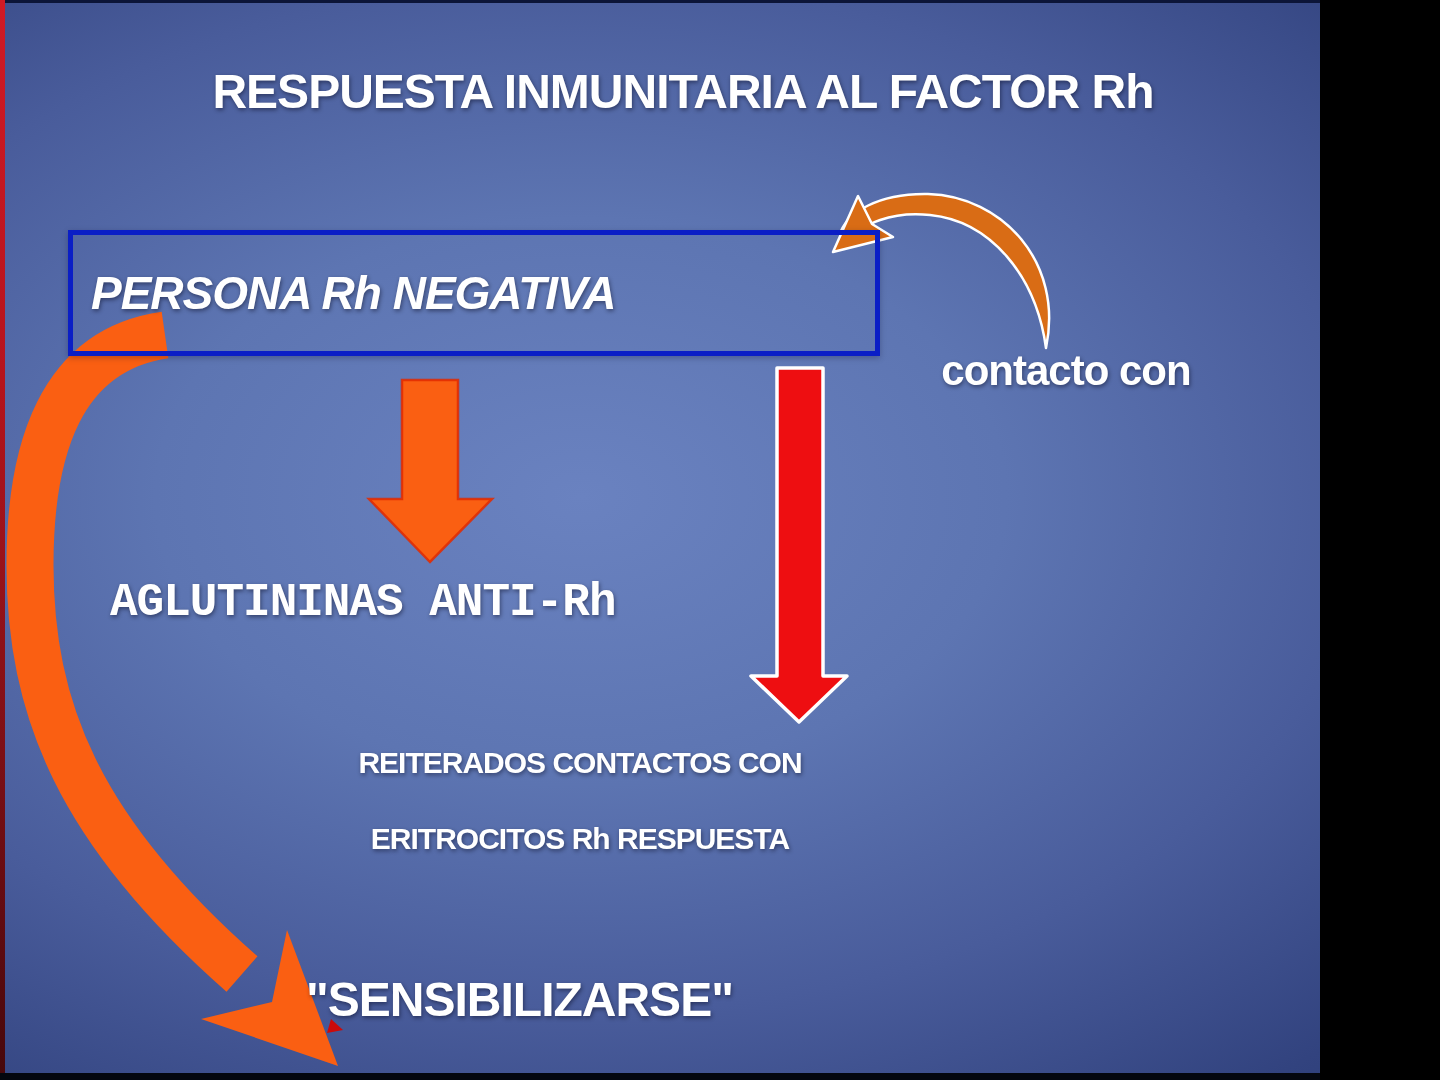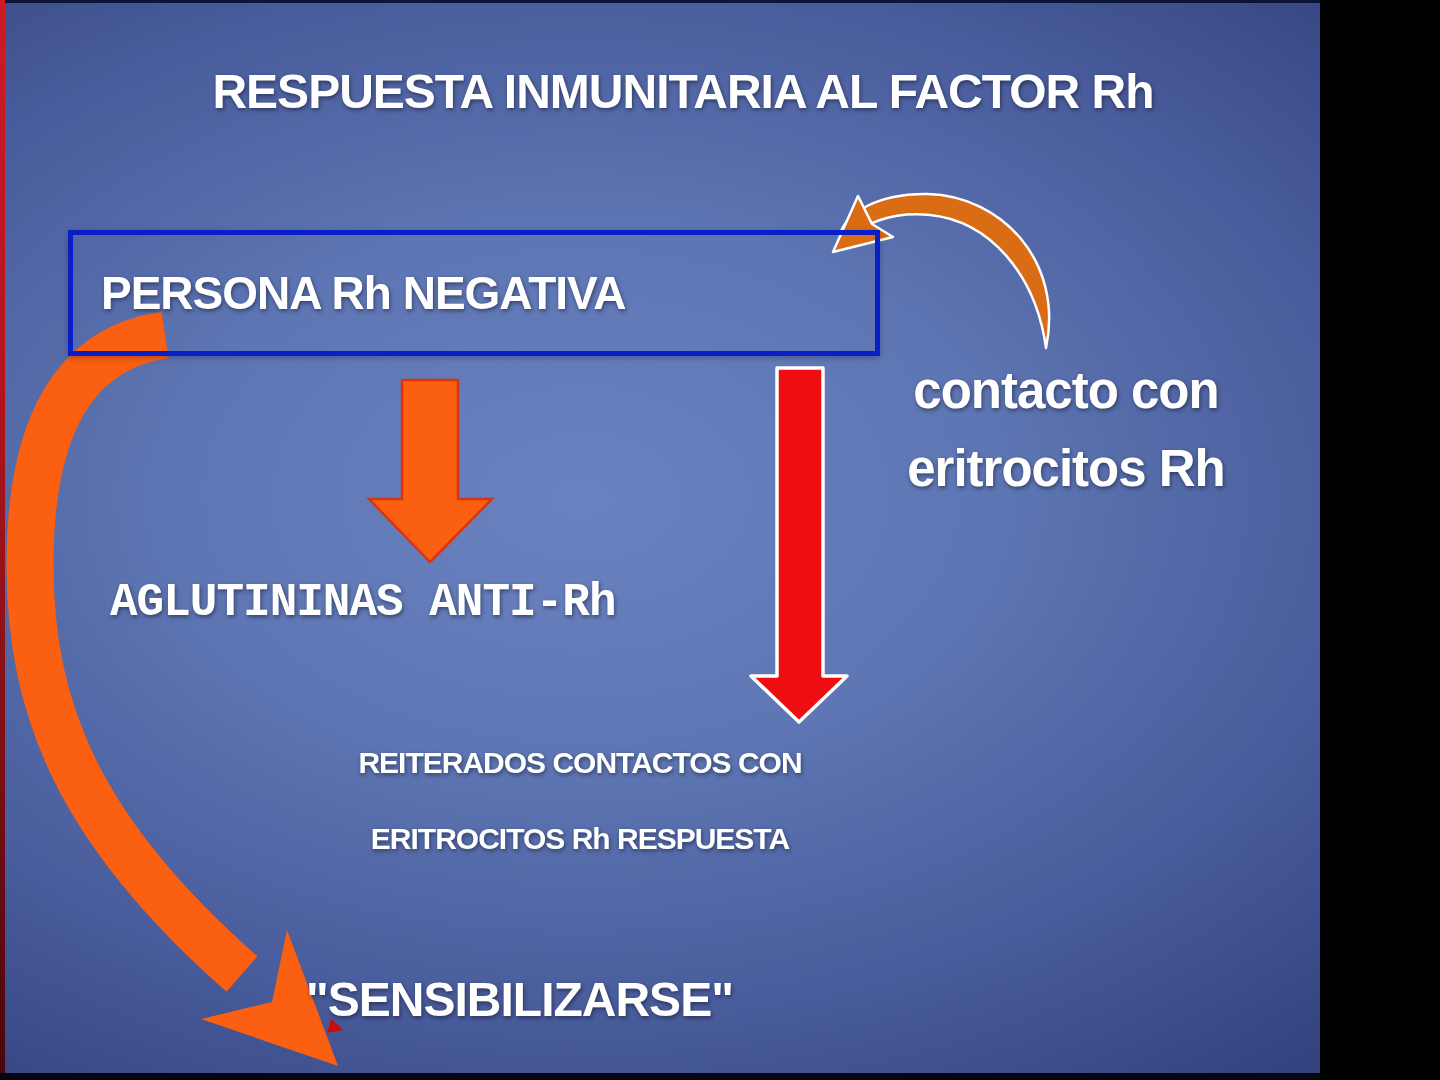--- a/index.html
+++ b/index.html
@@ -21,25 +21,25 @@
        text-shadow:1px 2px 4px rgba(0,0,20,0.45);letter-spacing:-1px;z-index:4;}
 
   #title{left:0;top:64px;width:1366px;text-align:center;font-size:48px;}
 
   #person-box{
     position:absolute;left:68px;top:230px;width:812px;height:126px;
     border:5px solid #0a1ec6;box-sizing:border-box;z-index:3;
     display:flex;align-items:center;
     box-shadow:0 2px 6px rgba(0,0,30,0.25);
   }
-  #person-box .label{color:#fff;font-weight:bold;font-size:46px;padding-left:28px;
-       text-shadow:1px 2px 4px rgba(0,0,20,0.45);letter-spacing:-1px;white-space:nowrap;}
+  #person-box .label{color:#fff;font-weight:bold;font-size:46px;padding-left:18px;
+       text-shadow:1px 2px 4px rgba(0,0,20,0.45);letter-spacing:-1px;white-space:nowrap;font-style:italic;}
 
-  #contact-note{left:896px;top:352px;width:340px;text-align:center;
-      font-size:51px;line-height:78px;}
+  #contact-note{left:896px;top:332px;width:340px;text-align:center;
+      font-size:42px;line-height:78px;}
   #agglutinins{left:110px;top:577px;font-size:46px;white-space:nowrap;font-family:Liberation Mono, monospace;}
   #repeated-contacts{left:200px;top:725px;width:760px;text-align:center;
       font-size:30px;line-height:76px;}
   #sensitization{left:306px;top:972px;font-size:48px;white-space:nowrap;z-index:4;}
 
   #arrows{position:absolute;left:0;top:0;z-index:2;}
 </style>
 </head>
 <body>
 
@@ -78,21 +78,20 @@
   </svg>
 
   <div id="title" class="txt">RESPUESTA INMUNITARIA AL FACTOR Rh</div>
 
   <div id="person-box">
     <span class="label">PERSONA Rh NEGATIVA</span>
   </div>
 
   <div id="contact-note" class="txt">
     <div>contacto con</div>
-    <div>eritrocitos Rh</div>
   </div>
 
   <div id="agglutinins" class="txt">AGLUTININAS ANTI-Rh</div>
 
   <div id="repeated-contacts" class="txt">
     <div>REITERADOS CONTACTOS CON</div>
     <div>ERITROCITOS Rh RESPUESTA</div>
   </div>
 
   <div id="sensitization" class="txt">"SENSIBILIZARSE"</div>

